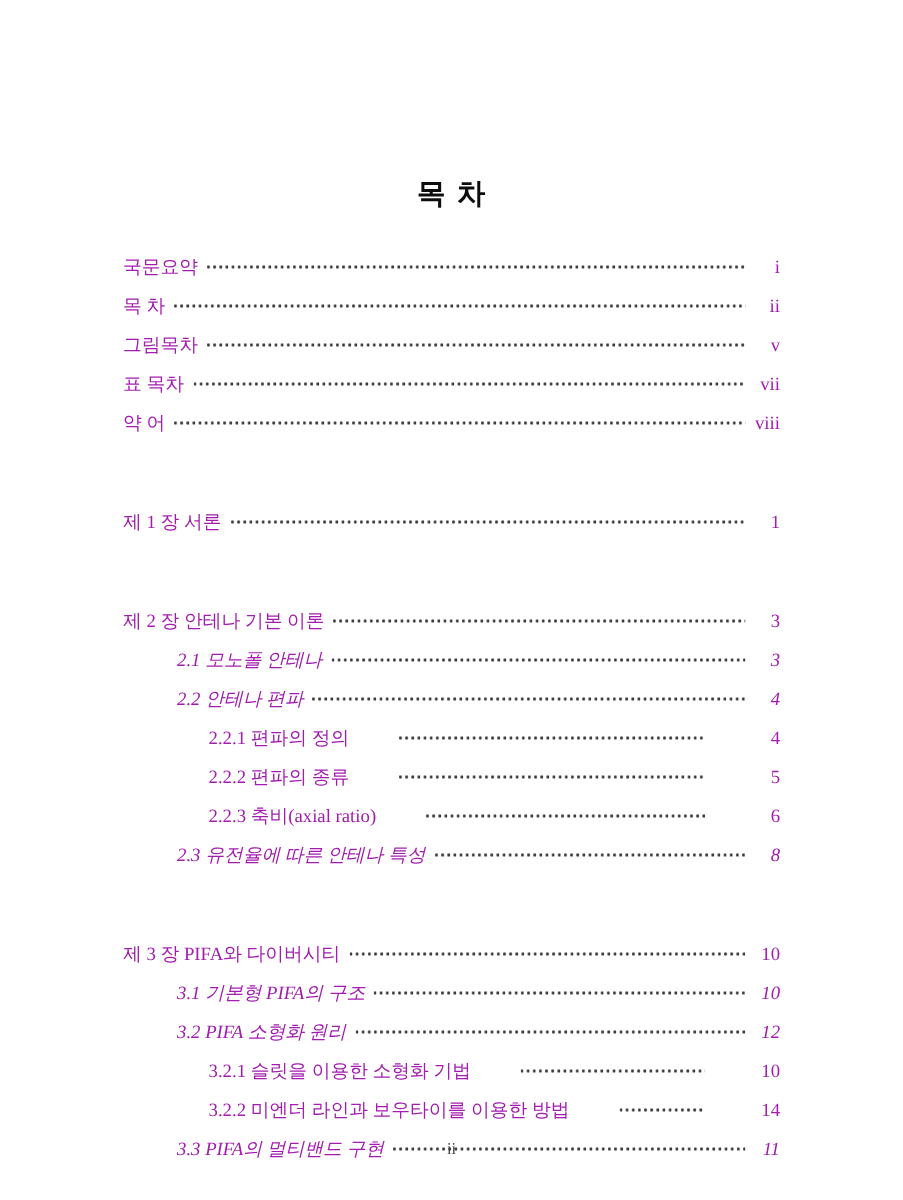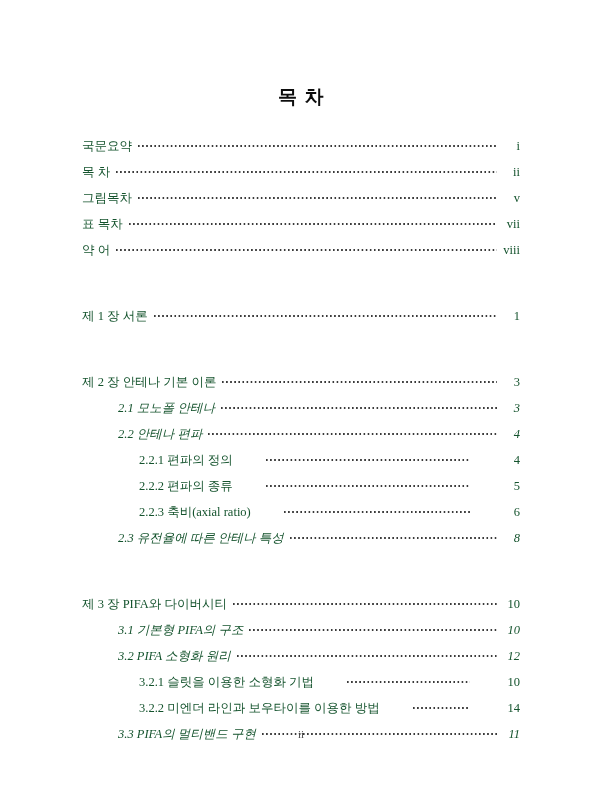--- a/index.html
+++ b/index.html
@@ -13,20 +13,21 @@
     position: relative;
     font-family: "Liberation Serif", "DejaVu Serif", serif;
     color: #111111;
     overflow: hidden;
   }
 
   .page {
     position: absolute;
     inset: 0;
     background: #ffffff;
+    margin-top: 32px;
   }
 
   
   .toc-title {
     position: absolute;
     top: 84px;
     left: 0;
     width: 602px;
     text-align: center;
     font-size: 19px;
@@ -43,21 +44,21 @@
     top: 133px;
     width: 438px;
   }
 
   .toc-entry {
     display: flex;
     align-items: baseline;
     width: 100%;
     font-size: 12.5px;
     line-height: 26px;
-    color: #14532d;
+    color: #a21caf;
     white-space: nowrap;
   }
 
   .toc-entry .label {
     flex: 0 0 auto;
     padding-right: 4px;
   }
 
   .toc-entry .leader {
     flex: 1 1 auto;

